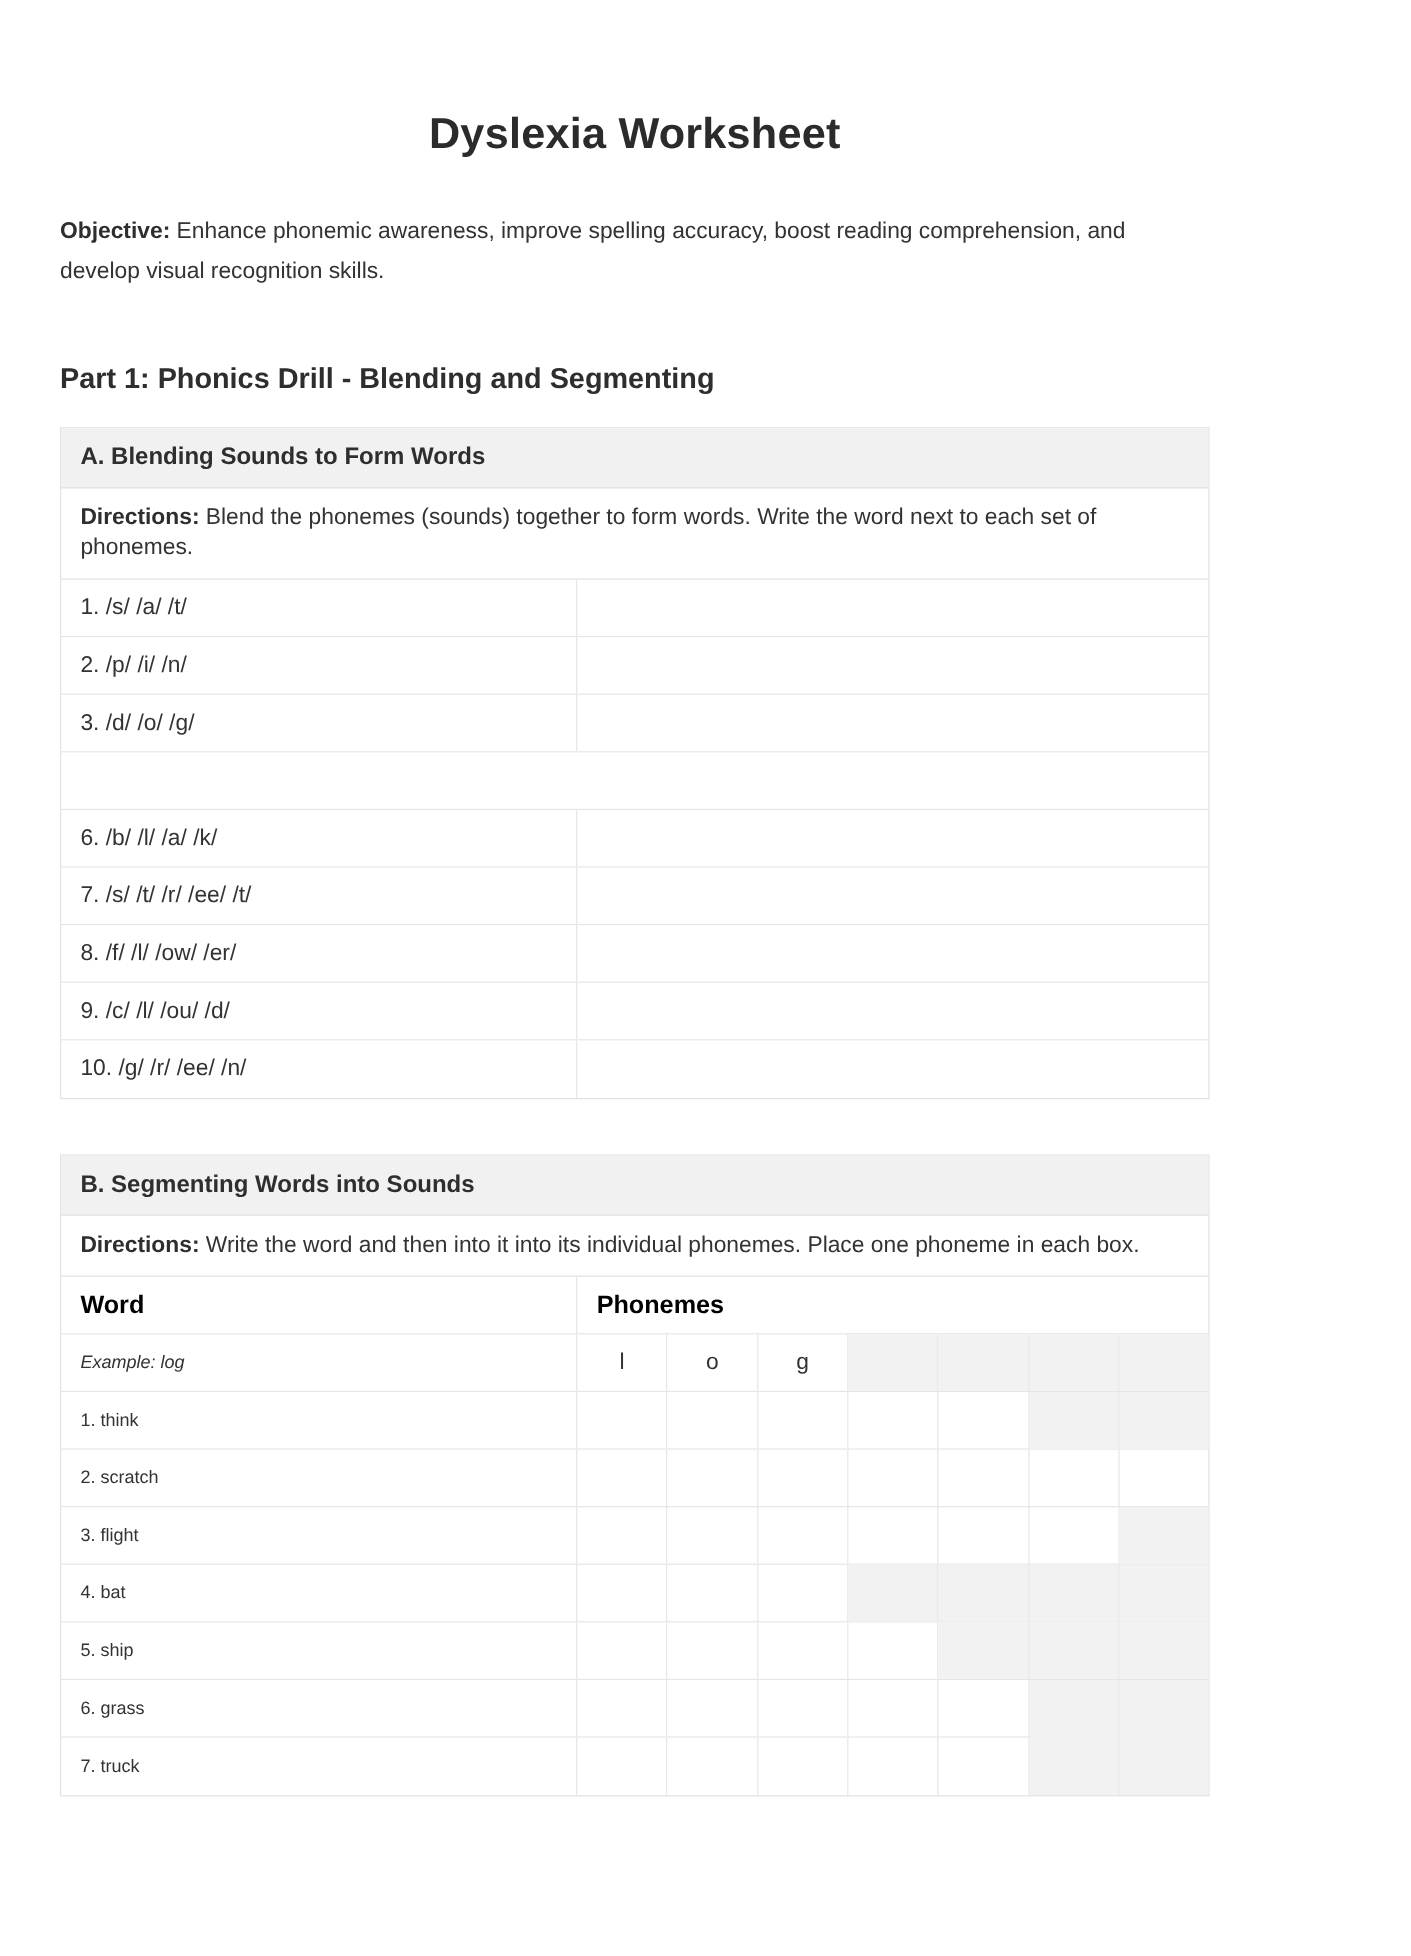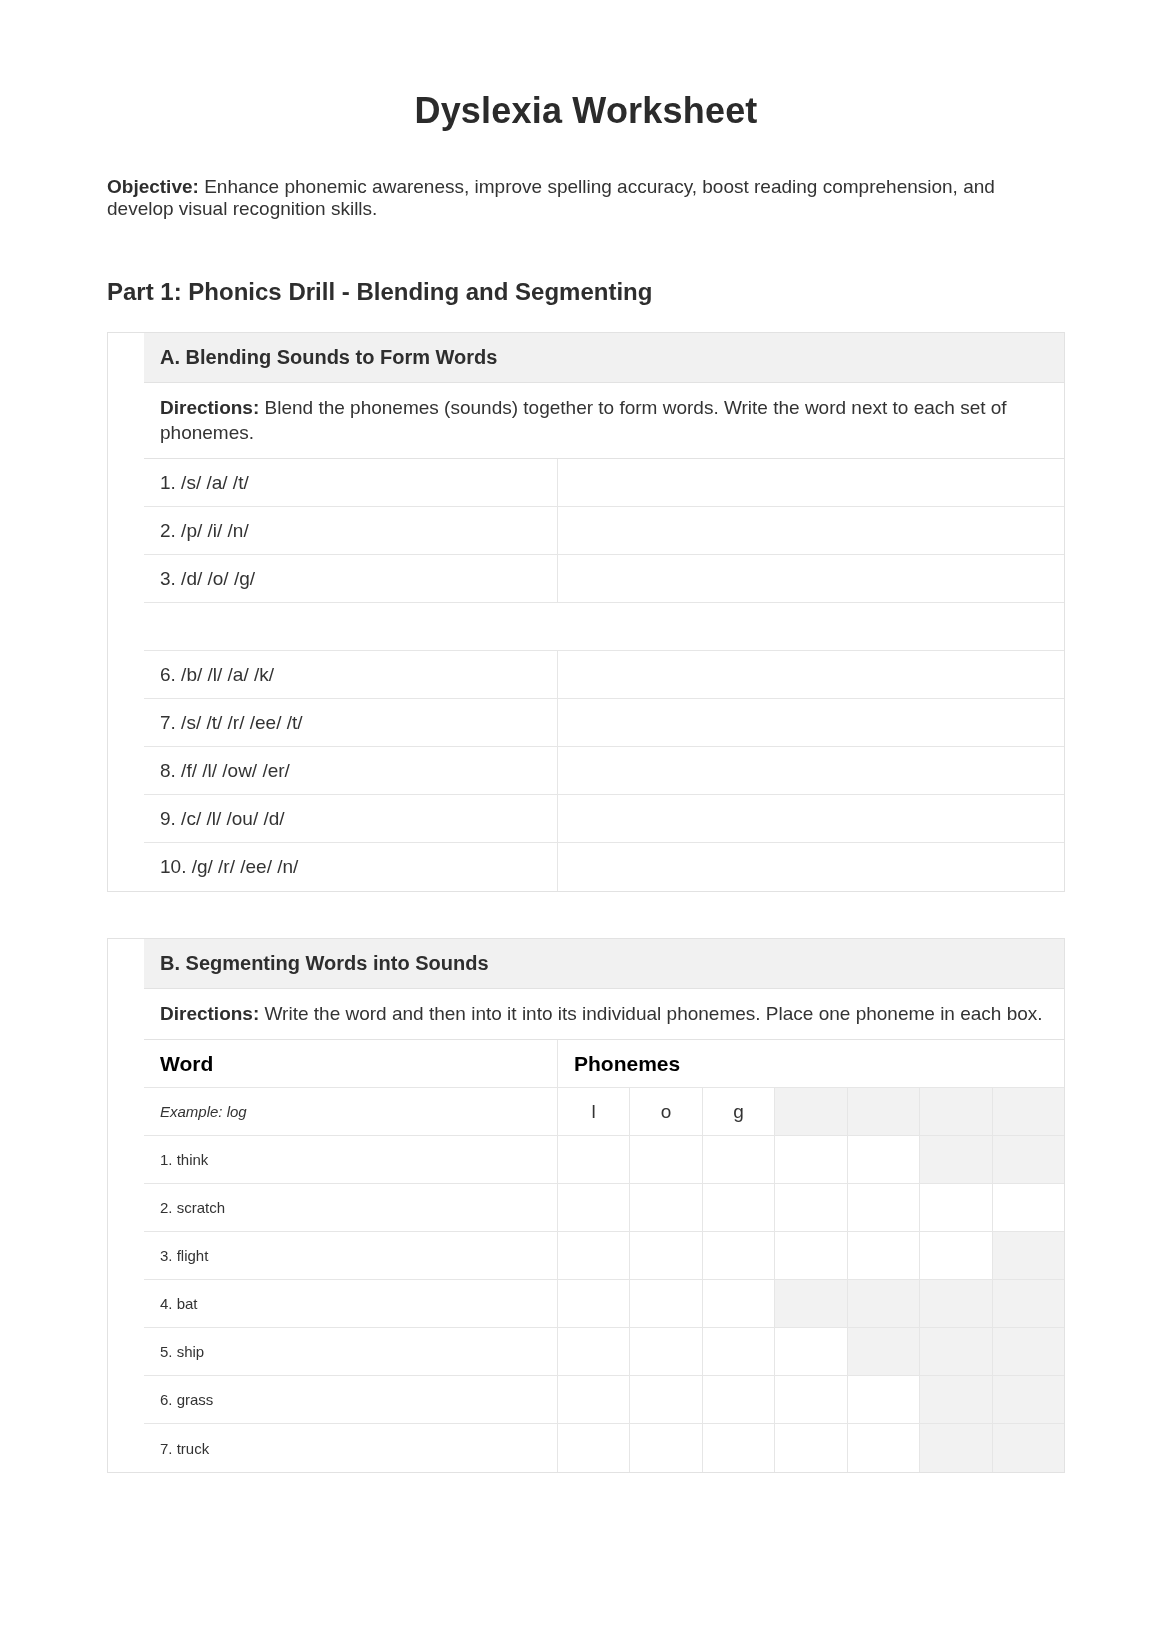--- a/index.html
+++ b/index.html
@@ -10,47 +10,46 @@
   body {
     width: 1176px;
     height: 1630px;
     font-family: "Liberation Sans", sans-serif;
     color: #333333;
     position: relative;
     overflow: hidden;
   }
   .page {
     width: 958px;
-    margin-left: 107px;
+    margin-left: 50px;
     padding-top: 90px;
   }
   h1.title {
     font-size: 36px;
     font-weight: bold;
     text-align: center;
     margin: 0 0 44px 0;
     color: #2b2b2b;
     letter-spacing: 0.2px;
   }
   p.objective {
     font-size: 19px;
-    line-height: 22px;
+    line-height: 34px;
     margin: 0;
   }
   h2.part-heading {
     font-size: 24px;
     font-weight: bold;
     margin: 58px 0 26px 0;
     color: #2e2e2e;
   }
   .panel {
     border: 1px solid var(--border, #e2e2e2);
     margin-bottom: 46px;
     background: #ffffff;
-    padding-left: 36px;
   }
   .panel-header {
     background: var(--header-bg, #f1f1f1);
     border-bottom: 1px solid var(--border, #e2e2e2);
     font-size: 20px;
     font-weight: bold;
     padding: 13px 16px;
     color: #2e2e2e;
   }
   .panel-directions {

